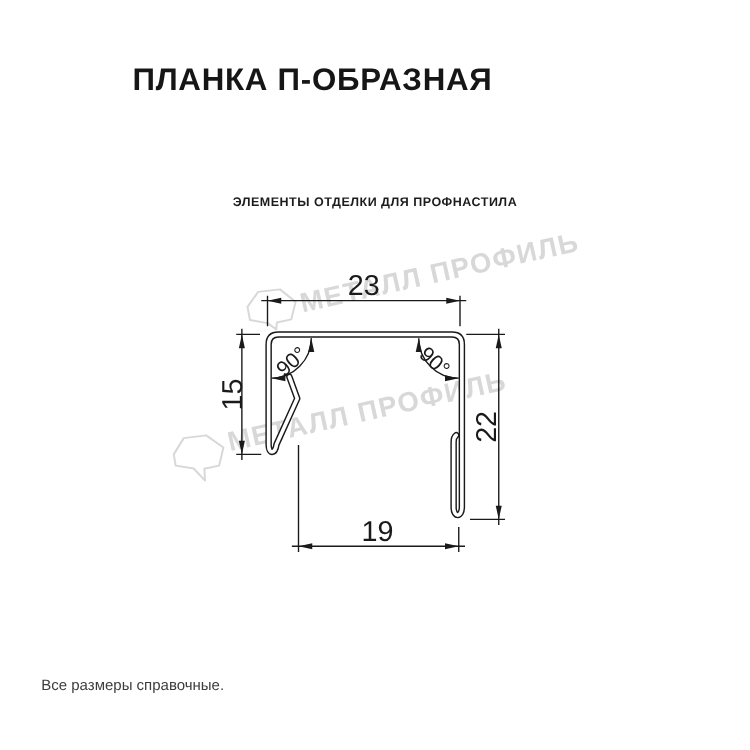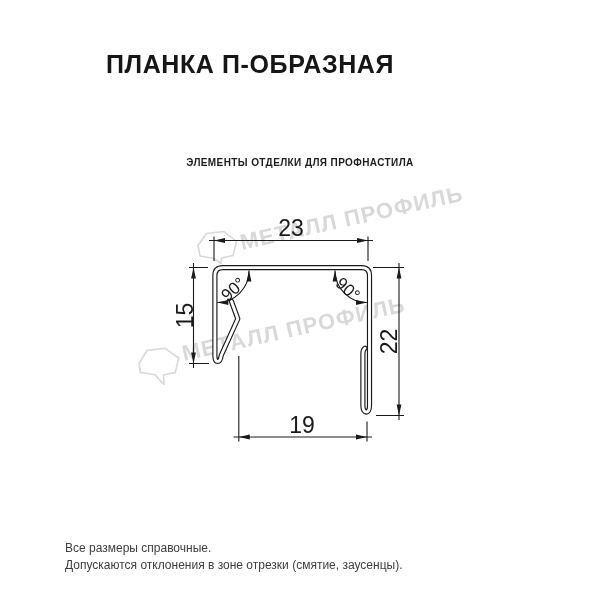--- a/index.html
+++ b/index.html
@@ -2,21 +2,21 @@
 <html><head>
 <meta charset="utf-8">
 <style>
   html,body{margin:0;padding:0;background:#ffffff;}
   #page{position:relative;width:600px;height:600px;background:#ffffff;overflow:hidden;
         font-family:"Liberation Sans",sans-serif;}
   .title-block{position:absolute;top:51px;left:0;width:500px;text-align:center;
                color:#161616;font-weight:bold;font-size:25px;line-height:27px;letter-spacing:0.6px;}
   .subtitle{position:absolute;top:113px;left:0;width:600px;text-align:center;
             color:#1c1c1c;font-weight:bold;font-size:10px;letter-spacing:0.4px;margin-top:44px;}
-  .footer{position:absolute;left:33px;top:540px;color:#3d3d3d;font-size:12px;line-height:16.5px;margin-left:32px;}
+  .footer{position:absolute;left:33px;top:540px;color:#3d3d3d;font-size:12px;line-height:16.5px;}
   svg{position:absolute;left:0;top:0;}
   svg text{font-family:"Liberation Sans",sans-serif;}
   .dim-text{font-size:23px;fill:#1a1a1a;}
   .ang-text{font-size:17px;fill:#1a1a1a;}
   .wm-text{font-size:22px;font-weight:bold;letter-spacing:1.2px;fill:#d8d8d8;}
 </style>
 </head>
 <body>
 
 <div id="page">
@@ -85,16 +85,15 @@
     <text class="dim-text" x="291" y="236" text-anchor="middle">23</text>
     <text class="dim-text" x="193.2" y="315.5" text-anchor="middle" transform="rotate(-90 193.2 315.5)">15</text>
     <text class="dim-text" x="396.5" y="341.5" text-anchor="middle" transform="rotate(-90 396.5 341.5)">22</text>
     <text class="dim-text" x="302" y="432.5" text-anchor="middle">19</text>
     <text class="ang-text" x="233" y="295" text-anchor="middle" transform="rotate(-42 233 289)">90°</text>
     <text class="ang-text" x="348" y="295" text-anchor="middle" transform="rotate(42 348 289)">90°</text>
   </svg>
 
   <div class="footer">
     <div>Все размеры справочные.</div>
-    <div>Допускаются отклонения в зоне отрезки (смятие, заусенцы).</div>
   </div>
 
 </div>
 
 </body></html>

